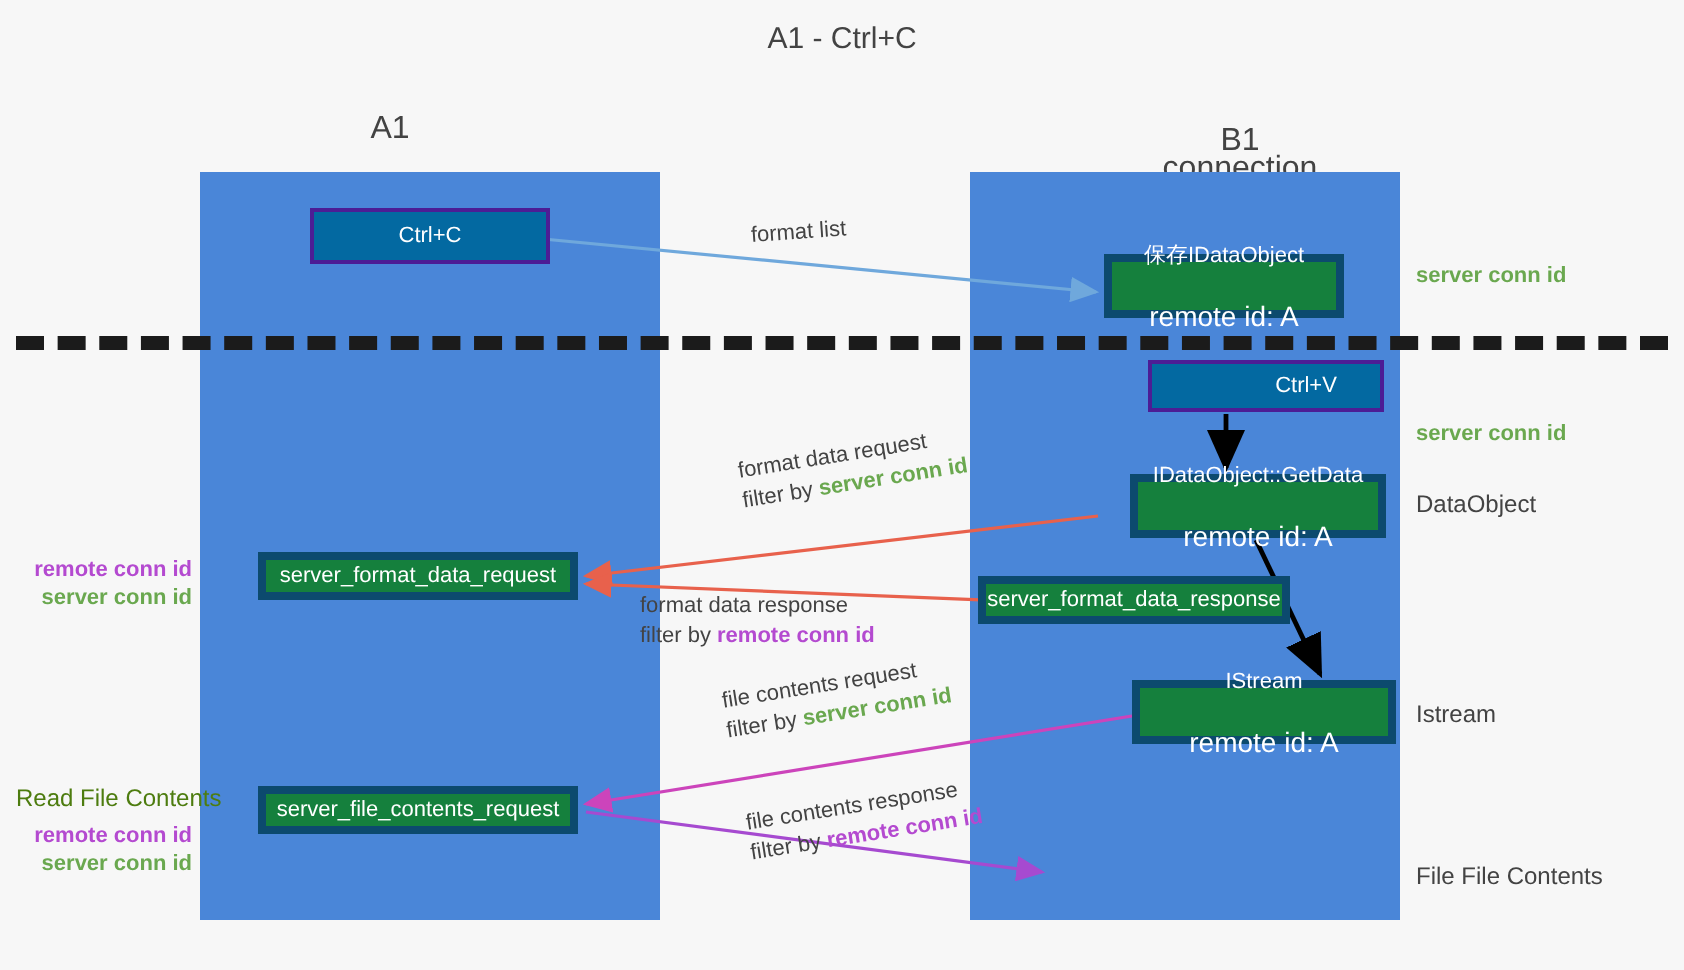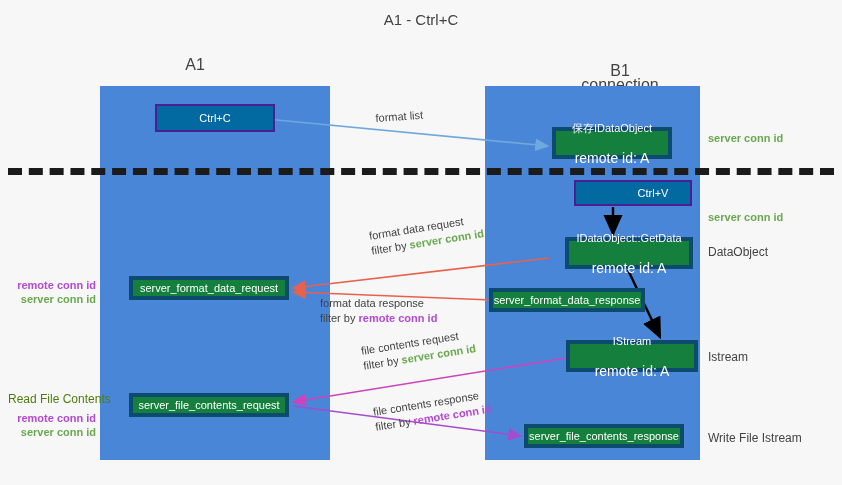--- a/index.html
+++ b/index.html
@@ -159,23 +159,20 @@
   </div>
 
   <div id="n-filereq" class="abs node orange">
     <div>server_file_contents_request</div>
   </div>
 
   <div id="n-fmtresp" class="abs node orange">
     <div>server_format_data_response</div>
   </div>
 
-  <div id="n-fileresp" class="abs node orange">
-    <div>server_file_contents_response</div>
-  </div>
 
   <div id="ann-formatlist" class="abs edge-note">
     <span>format list</span>
   </div>
 
   <div id="ann-fmtreq" class="abs edge-note rot">
     <div>format data request</div>
     <div>
       <span>filter by </span><span class="green-t">server conn id</span>
     </div>
@@ -199,21 +196,21 @@
     <div>file contents response</div>
     <div>
       <span>filter by </span><span class="purple-t">remote conn id</span>
     </div>
   </div>
 
   <div id="lbl-sc1" class="abs side green-t">server conn id</div>
   <div id="lbl-sc2" class="abs side green-t">server conn id</div>
   <div id="lbl-dataobject" class="abs side plain-t">DataObject</div>
   <div id="lbl-istream" class="abs side plain-t">Istream</div>
-  <div id="lbl-writefile" class="abs side plain-t">Write File Istream</div>
+  <div id="lbl-writefile" class="abs side plain-t">File File Contents</div>
 
   <div id="lbl-left1" class="abs side">
     <div class="purple-t">remote conn id</div>
     <div class="green-t">server conn id</div>
   </div>
 
   <div id="lbl-read" class="abs side plain-t">Read File Contents</div>
 
   <div id="lbl-left2" class="abs side">
     <div class="purple-t">remote conn id</div>

